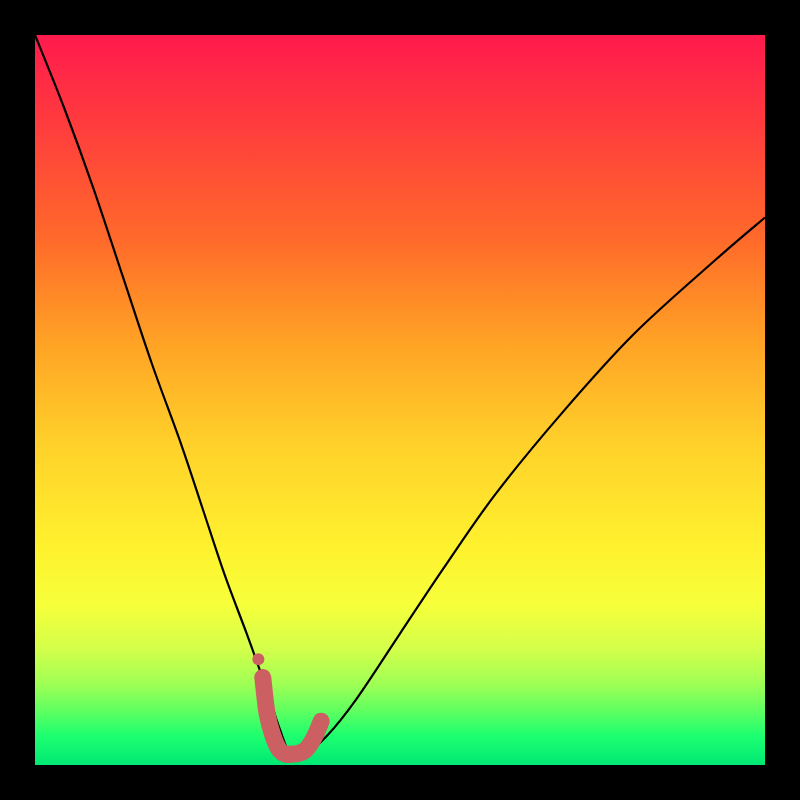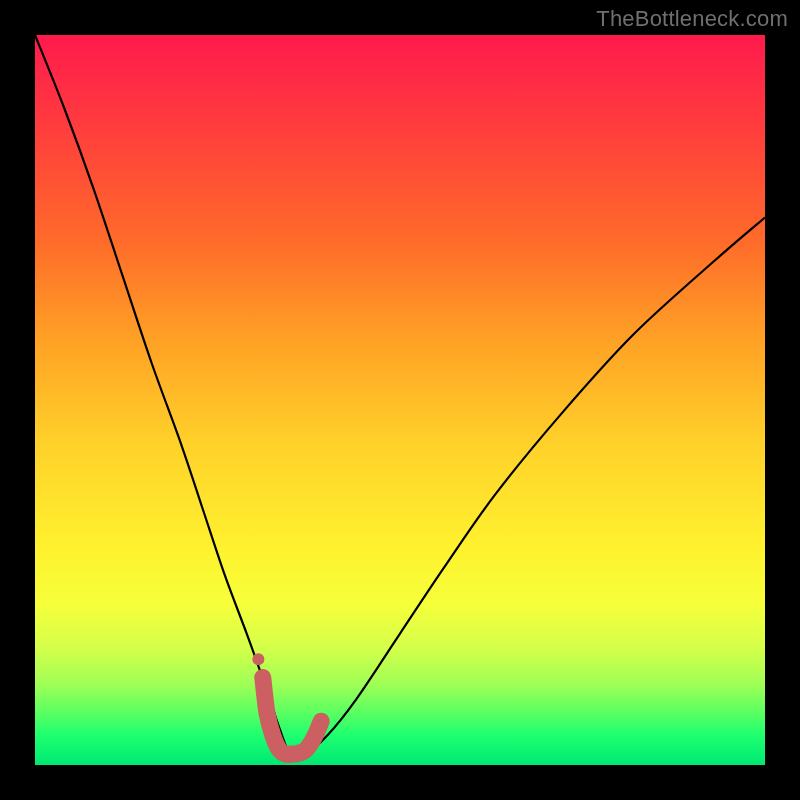--- a/index.html
+++ b/index.html
@@ -57,21 +57,20 @@
     top: 0;
     width: 730px;
     height: 730px;
     overflow: visible;
   }
 </style>
 </head>
 <body>
 
 <div class="frame">
-  <div class="watermark">TheBottleneck.com</div>
   <div class="plot">
     <svg class="curve" viewBox="0 0 730 730">
       <path id="curve-path" fill="none" stroke="#000000" stroke-width="2.2" d="M 0 0 C 4.866666666666666 12.166666666666666, 19.46666666666667 47.45, 29.2 73 C 38.93333333333333 98.55, 48.666666666666664 125.31666666666662, 58.4 153.29999999999995 C 68.13333333333333 181.28333333333327, 77.86666666666666 211.7, 87.6 240.89999999999998 C 97.33333333333333 270.09999999999997, 107.06666666666666 300.5166666666666, 116.8 328.49999999999994 C 126.53333333333333 356.4833333333333, 137.48333333333332 384.4666666666667, 146 408.8 C 154.51666666666668 433.1333333333333, 160.6 452.6, 167.9 474.5 C 175.20000000000002 496.4, 182.5 519.5166666666667, 189.8 540.2 C 197.10000000000002 560.8833333333334, 205.00833333333333 580.35, 211.7 598.6 C 218.39166666666665 616.85, 224.475 633.8833333333334, 229.95 649.7 C 235.42499999999998 665.5166666666667, 240.29166666666669 681.9416666666667, 244.55 693.5 C 248.80833333333334 705.0583333333333, 251.24166666666665 714.7916666666666, 255.49999999999997 719.05 C 259.7583333333333 723.3083333333333, 264.0166666666667 722.0916666666666, 270.1 719.05 C 276.18333333333334 716.0083333333333, 283.48333333333335 709.925, 292 700.8 C 300.51666666666665 691.675, 309.0333333333333 681.3333333333333, 321.2 664.3 C 333.3666666666667 647.2666666666667, 350.4 620.5, 365 598.6 C 379.6 576.7, 392.98333333333335 556.0166666666667, 408.8 532.9 C 424.6166666666667 509.7833333333333, 440.4333333333333 485.45, 459.9 459.9 C 479.3666666666667 434.34999999999997, 502.48333333333335 406.3666666666667, 525.6 379.6 C 548.7166666666667 352.83333333333337, 573.05 324.85, 598.5999999999999 299.3 C 624.1499999999999 273.75, 657.0000000000001 245.76666666666668, 678.9000000000001 226.3 C 700.8000000000001 206.83333333333334, 721.4833333333333 189.8, 730 182.5"></path>
       <g id="marker-group">
           <path d="M 227.76 642.4 C 228.49 648.4833333333333, 230.43666666666667 669.1666666666666, 232.14000000000001 678.9 C 233.84333333333336 688.6333333333333, 236.03333333333336 694.9599999999999, 237.98000000000002 700.8 C 239.92666666666668 706.64, 241.75166666666664 710.8983333333334, 243.81999999999996 713.94 C 245.8883333333333 716.9816666666667, 248.2 718.1983333333333, 250.39 719.05 C 252.57999999999998 719.9016666666666, 254.77000000000004 719.1716666666666, 256.96000000000004 719.05 C 259.15000000000003 718.9283333333333, 261.34 718.9283333333334, 263.53 718.32 C 265.71999999999997 717.7116666666667, 268.0316666666667 717.1033333333334, 270.1 715.4 C 272.16833333333335 713.6966666666666, 274.11499999999995 710.8983333333333, 275.93999999999994 708.1 C 277.76499999999993 705.3016666666667, 279.3466666666667 702.26, 281.05 698.61 C 282.75333333333333 694.96, 285.30833333333334 688.2683333333334, 286.16 686.2" fill="none" stroke="#cb5f62" stroke-width="17" stroke-linecap="round" stroke-linejoin="round"></path>
         </g>
       <circle id="lone-dot" r="6" cx="223.38" cy="624.15" fill="#cb5f62"></circle>
     </svg>
   </div>
 </div>

